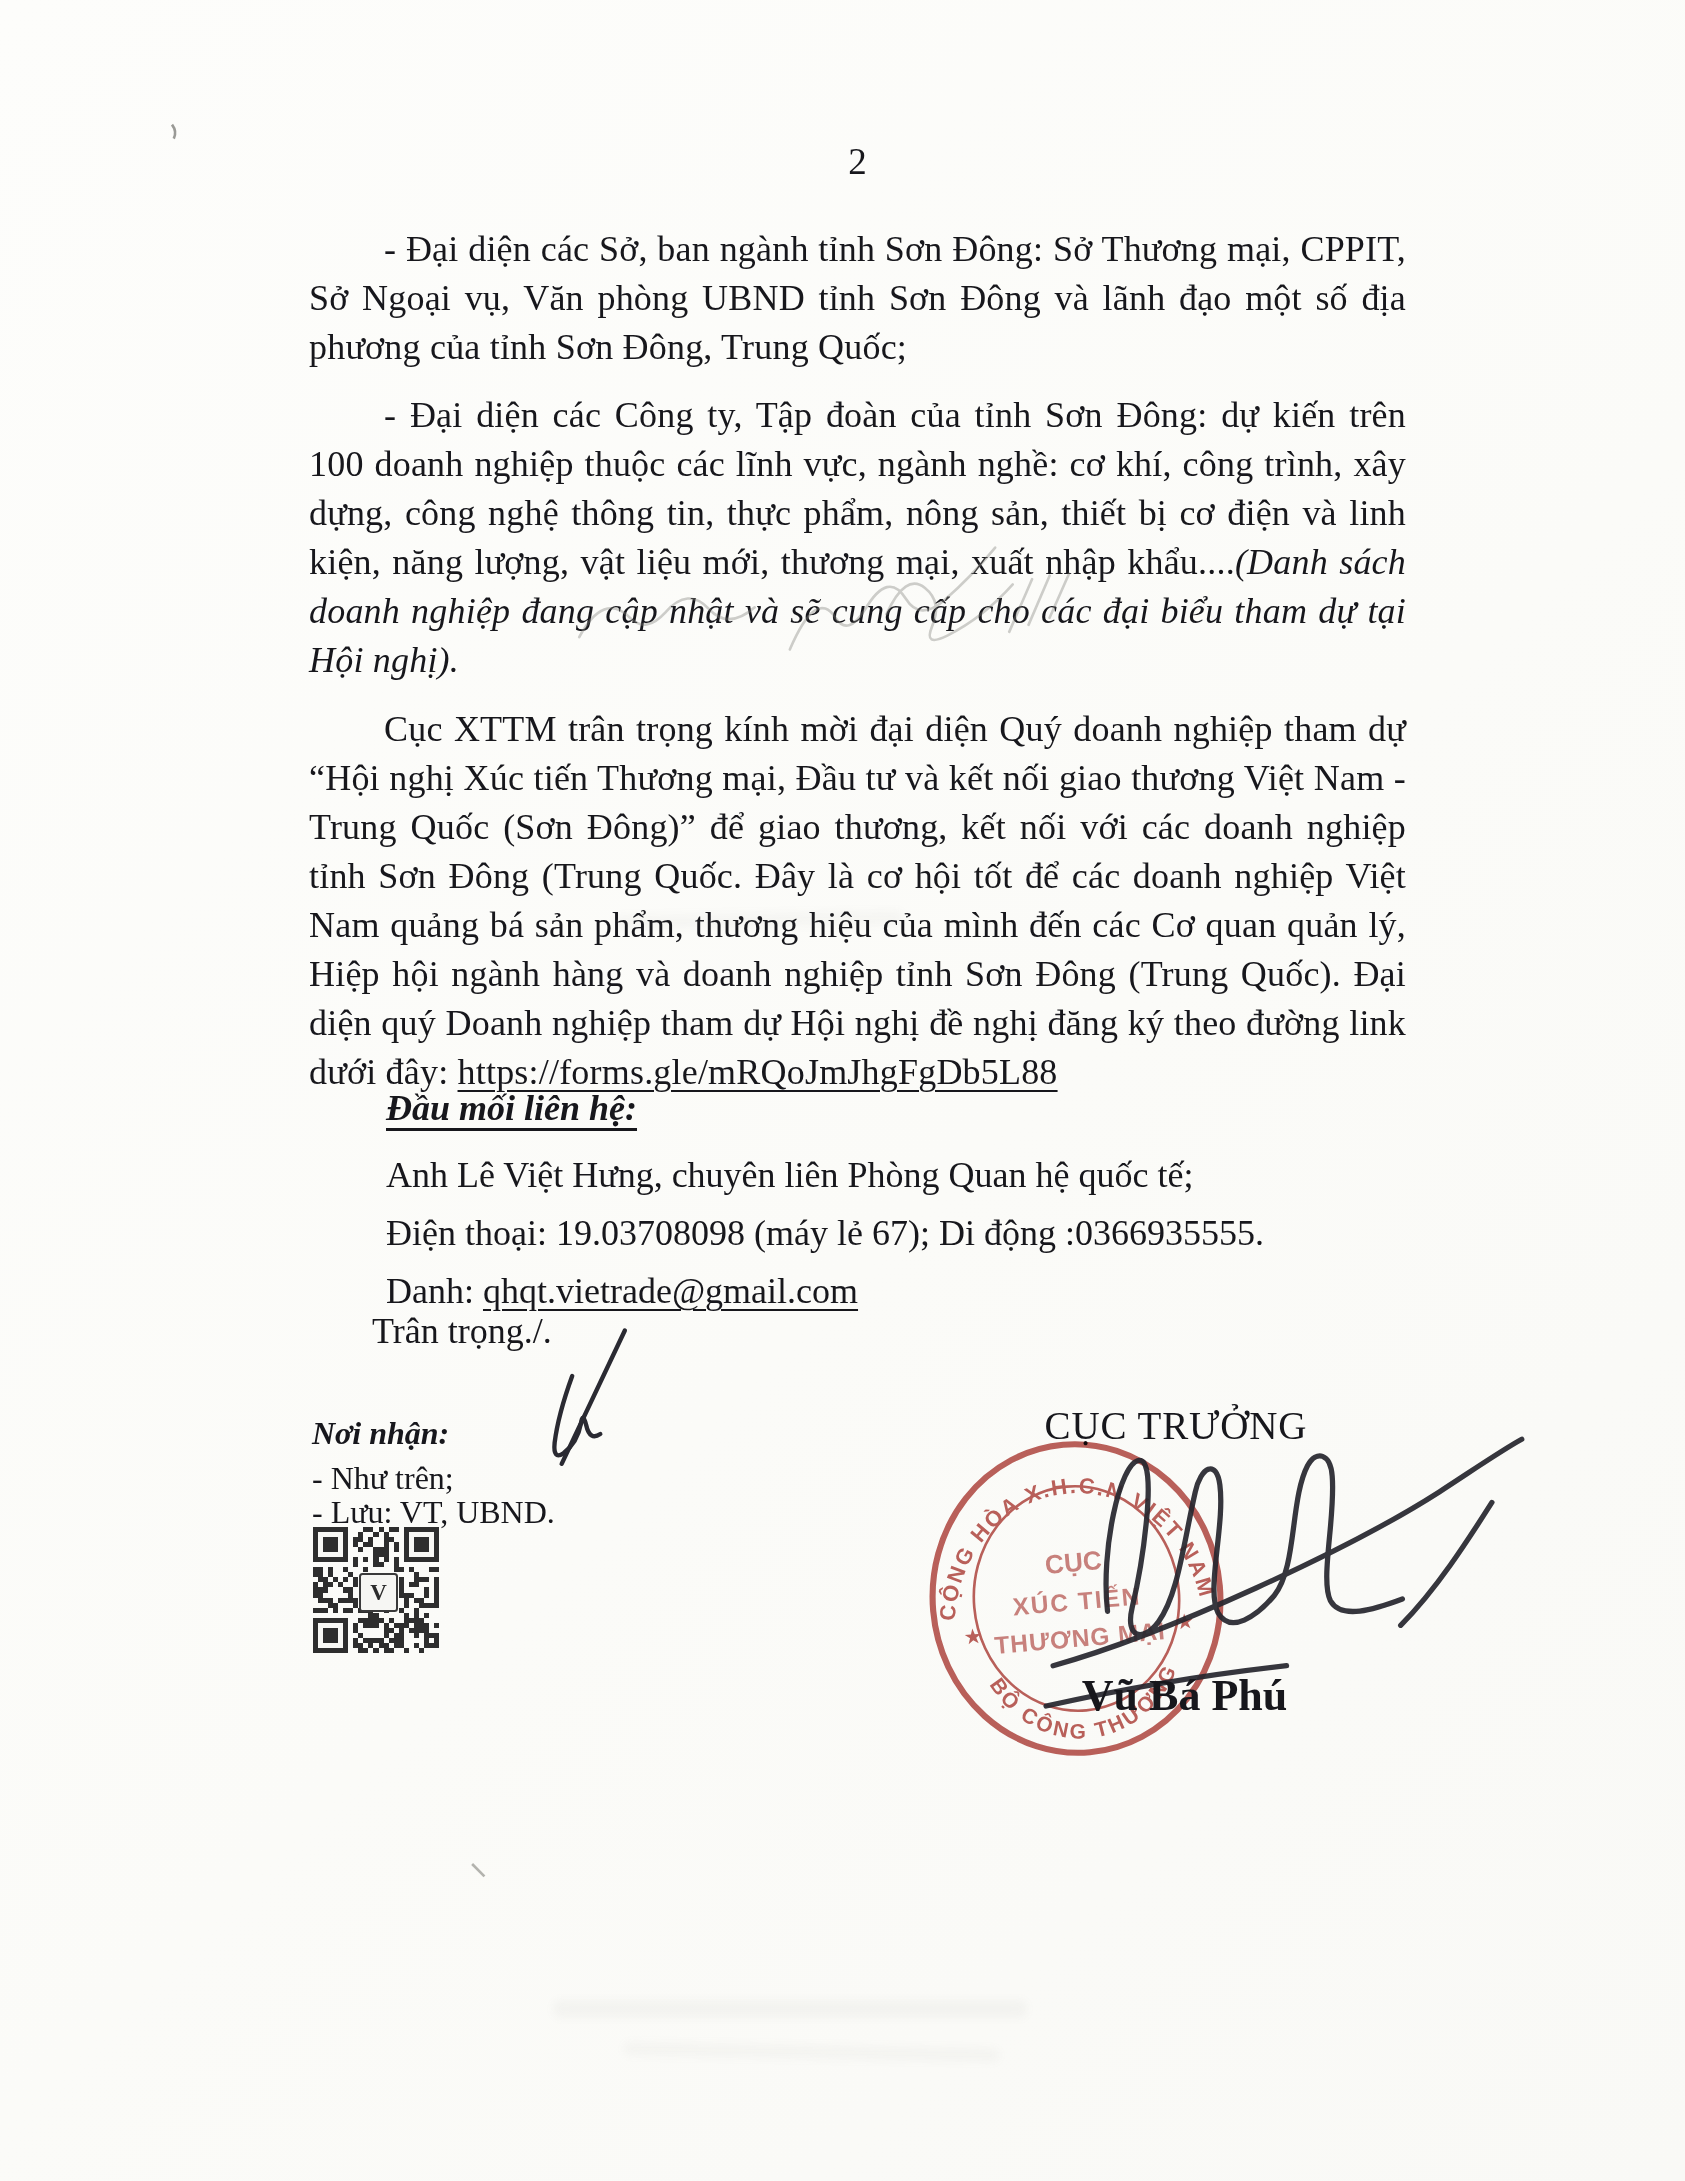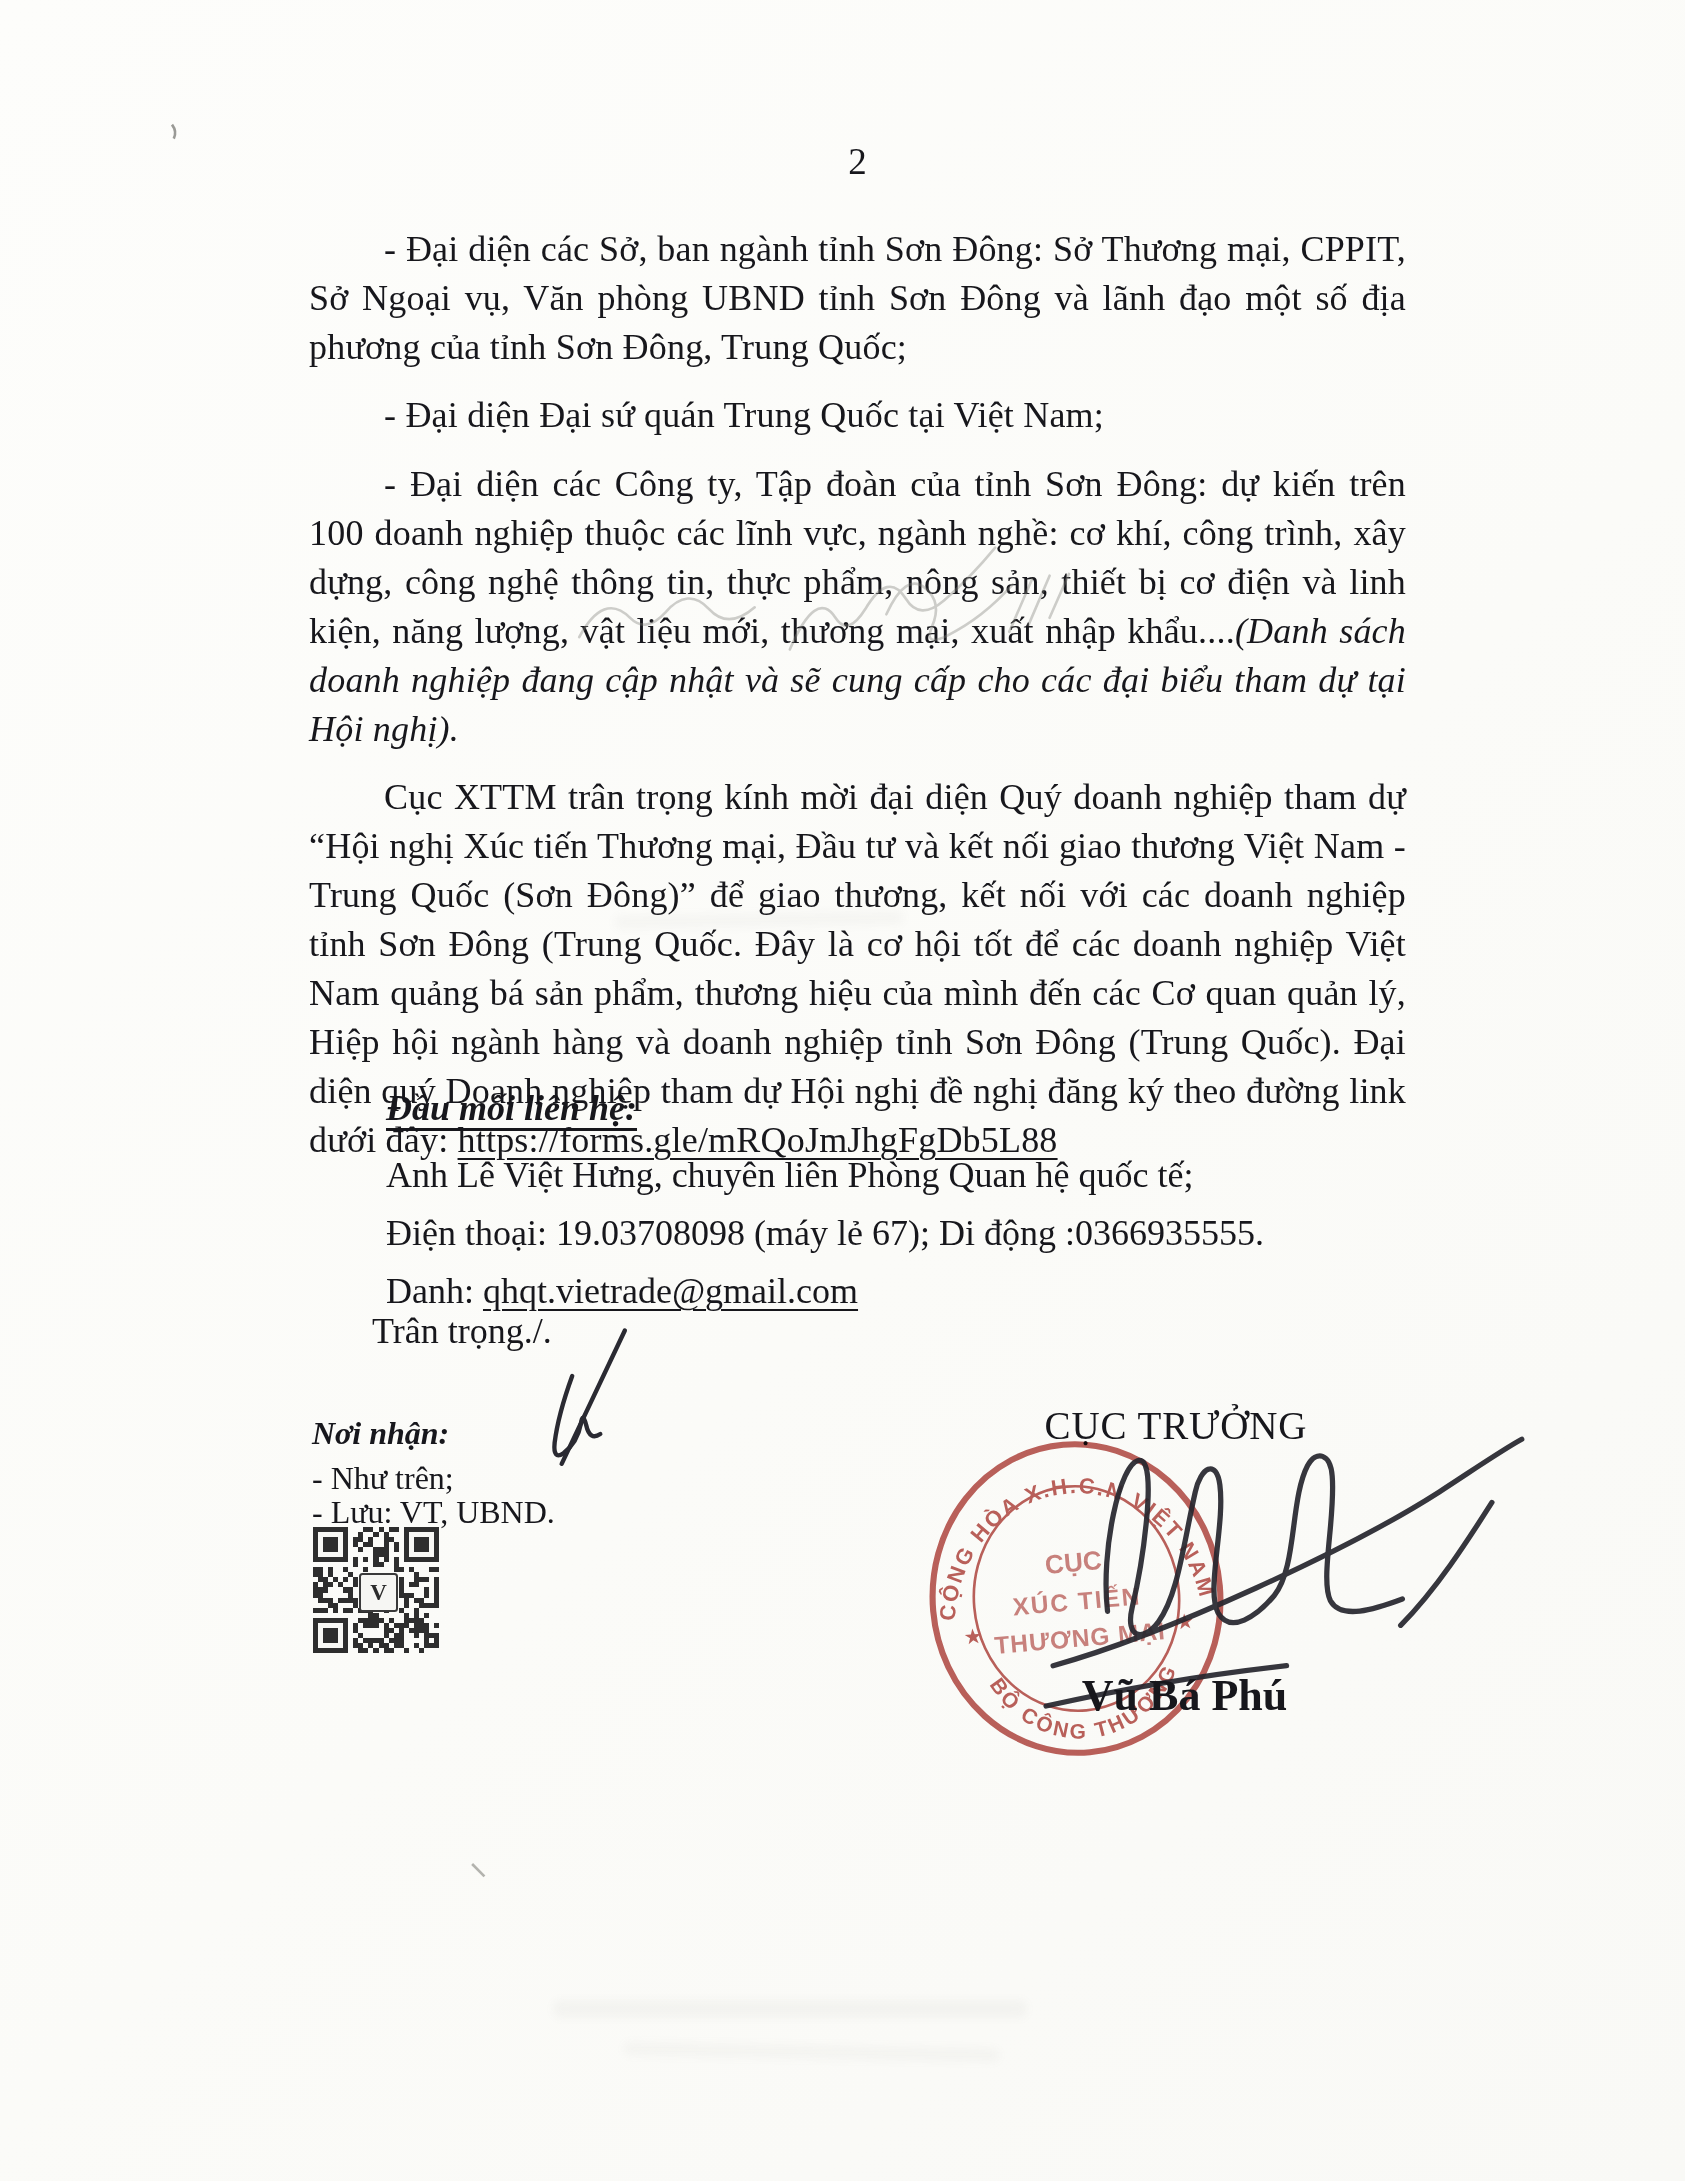--- a/index.html
+++ b/index.html
@@ -77,21 +77,20 @@
 </style>
 </head>
 <body>
 
 <div class="page">
 
   <div class="page-number">2</div>
 
   <div class="body-text">
     <p><span>- Đại diện các Sở, ban ngành tỉnh Sơn Đông: Sở Thương mại, CPPIT, Sở Ngoại vụ, Văn phòng UBND tỉnh Sơn Đông và lãnh đạo một số địa phương của tỉnh Sơn Đông, Trung Quốc;</span></p>
-    <p><span>- Đại diện Đại sứ quán Trung Quốc tại Việt Nam;</span></p>
     <p><span>- Đại diện các Công ty, Tập đoàn của tỉnh Sơn Đông: dự kiến trên 100 doanh nghiệp thuộc các lĩnh vực, ngành nghề: cơ khí, công trình, xây dựng, công nghệ thông tin, thực phẩm, nông sản, thiết bị cơ điện và linh kiện, năng lượng, vật liệu mới, thương mại, xuất nhập khẩu....</span><span class="it">(Danh sách doanh nghiệp đang cập nhật và sẽ cung cấp cho các đại biểu tham dự tại Hội nghị).</span></p>
     <p><span>Cục XTTM trân trọng kính mời đại diện Quý doanh nghiệp tham dự “Hội nghị Xúc tiến Thương mại, Đầu tư và kết nối giao thương Việt Nam - Trung Quốc (Sơn Đông)” để giao thương, kết nối với các doanh nghiệp tỉnh Sơn Đông (Trung Quốc. Đây là cơ hội tốt để các doanh nghiệp Việt Nam quảng bá sản phẩm, thương hiệu của mình đến các Cơ quan quản lý, Hiệp hội ngành hàng và doanh nghiệp tỉnh Sơn Đông (Trung Quốc). Đại diện quý Doanh nghiệp tham dự Hội nghị đề nghị đăng ký theo đường link dưới đây: </span><span class="link">https://forms.gle/mRQoJmJhgFgDb5L88</span></p>
   </div>
 
   <div class="contact-heading">Đầu mối liên hệ:</div>
 
   <div class="contact-lines">
     <div>Anh Lê Việt Hưng, chuyên liên Phòng Quan hệ quốc tế;</div>
     <div>Điện thoại: 19.03708098 (máy lẻ 67); Di động :0366935555.</div>
     <div><span>Danh: </span><span class="link">qhqt.vietrade@gmail.com</span></div>

